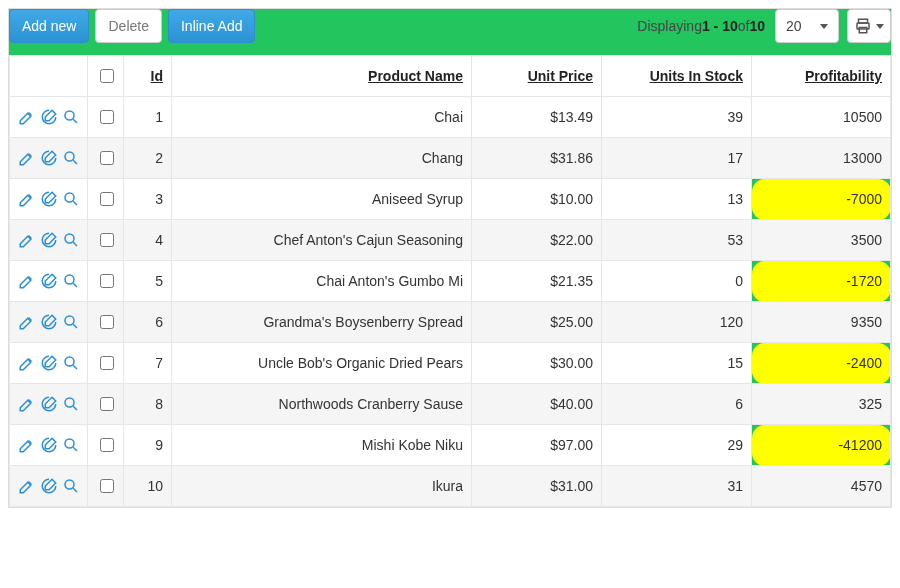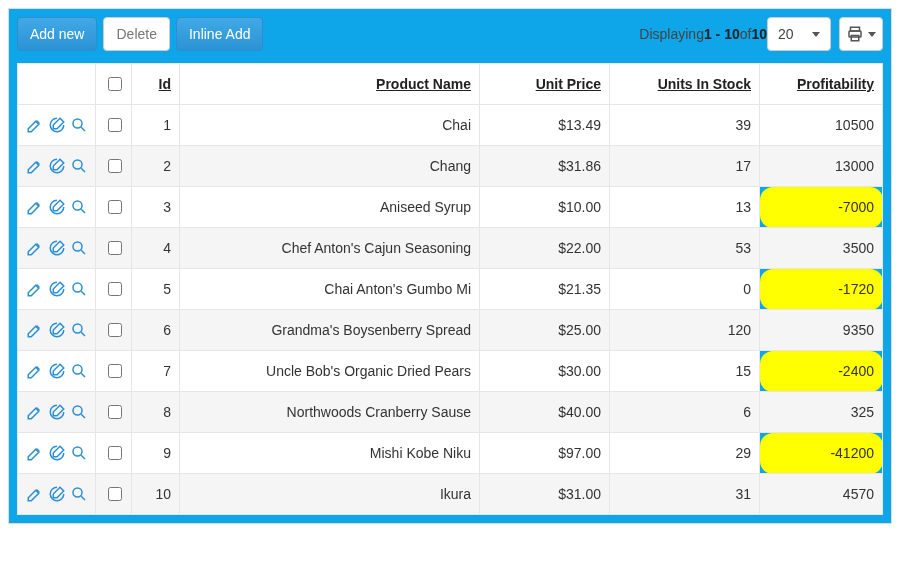--- a/index.html
+++ b/index.html
@@ -7,22 +7,21 @@
     margin: 0;
     padding: 8px;
     font-family: "Helvetica Neue", Helvetica, Arial, sans-serif;
     font-size: 14px;
     color: #333;
     background: #fff;
   }
   .container {
     width: 884px;
     border: 1px solid #ddd;
-    background: #0ea5e9;
-    padding: 8px;
+    background: #22c55e;
   }
   .toolbar {
     display: flex;
     align-items: center;
     margin-bottom: 12px;
   }
   .btn {
     display: inline-flex;
     align-items: center;
     justify-content: center;
@@ -46,20 +45,21 @@
     border: 1px solid #ccc;
   }
   .pager-info {
     margin-left: auto;
     color: #444;
     display: flex;
     align-items: center;
   }
   .pager-info b { font-weight: 700; color: #222; }
   .page-size {
+    margin-left: 10px;
     position: relative;
   }
   .page-size .sel {
     width: 64px;
     height: 34px;
     border: 1px solid #ccc;
     border-radius: 4px;
     background: #fff;
     display: flex;
     align-items: center;

